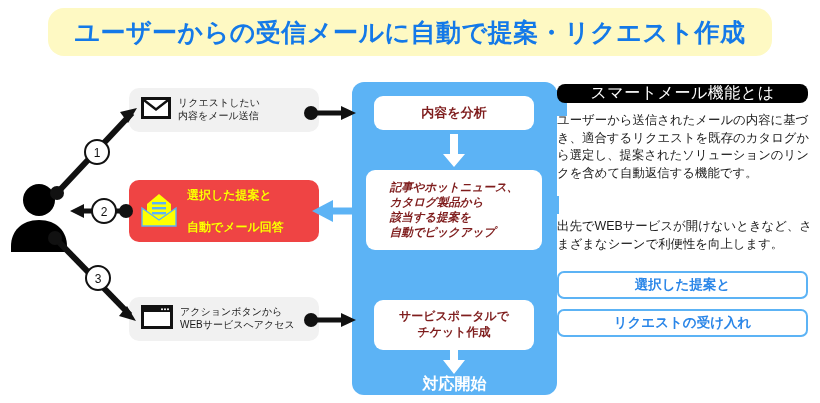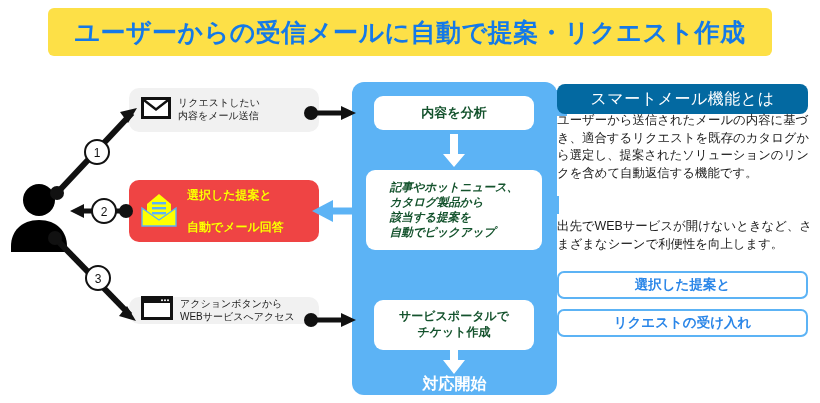--- a/index.html
+++ b/index.html
@@ -8,40 +8,40 @@
     background:#ffffff;
     font-family:"Liberation Sans","DejaVu Sans",sans-serif;
     overflow:hidden;
     position:relative;
   }
   .canvas{position:relative;width:820px;height:403px;}
 
   
   .title-banner{
     position:absolute;left:48px;top:8px;width:724px;height:48px;
-    background:#fde047;border-radius:6px;
+    background:#fef9c3;border-radius:16px;
     display:flex;align-items:center;justify-content:center;
   }
   .title-text{
     color:#1479e8;font-weight:bold;font-size:25px;letter-spacing:0.5px;
     white-space:nowrap;
   }
 
   
   .lcard{
     position:absolute;background:#f1f1f1;border-radius:10px;
     display:flex;align-items:center;gap:7px;padding:0 12px;
     box-sizing:border-box;
   }
   .lcard.grey{background:#f1f1f1;}
   .lcard-text{
     font-size:10px;color:#1a1a1a;line-height:1.28;white-space:nowrap;
   }
   #card1{left:129px;top:88px;width:190px;height:44px;}
-  #card3{left:129px;top:297px;width:190px;height:27px;align-items:flex-end;}
+  #card3{left:129px;top:297px;width:190px;height:44px;}
 
   .bluecard{
     position:absolute;left:129px;top:180px;width:190px;height:62px;
     background:#ef4444;border-radius:10px;
     display:flex;align-items:center;gap:8px;padding:0 10px;box-sizing:border-box;
   }
   .bluecard-text{
     font-size:12px;color:#ffff00;font-weight:bold;line-height:1.35;
     white-space:nowrap;
     text-shadow:0 0 1px rgba(0,0,0,.15);
@@ -53,21 +53,21 @@
   
   .center-panel{
     position:absolute;left:352px;top:82px;width:205px;height:313px;
     background:#5cb3f5;border-radius:12px;
   }
   .cbox{
     position:absolute;background:#ffffff;border-radius:9px;
     display:flex;align-items:center;justify-content:center;
     text-align:center;box-sizing:border-box;
   }
-  .cbox-text{color:#14532d;font-size:13px;font-weight:bold;line-height:1.32;}
+  .cbox-text{color:#7f1d1d;font-size:13px;font-weight:bold;line-height:1.32;}
   #cbox1{left:22px;top:14px;width:160px;height:34px;}
   #cbox2{left:14px;top:88px;width:176px;height:80px;font-style:italic;}
   #cbox2 .cbox-text{font-size:11.5px;text-align:left;padding:0 8px;}
   #cbox3{left:22px;top:218px;width:160px;height:50px;}
   #cbox3 .cbox-text{font-size:12px;}
   .cfinal{
     position:absolute;left:0;top:292px;width:205px;text-align:center;
     color:#ffffff;font-weight:bold;font-size:16px;
   }
   
@@ -78,22 +78,22 @@
     position:absolute;left:545px;top:90px;width:22px;height:26px;
     background:#5cb3f5;
   }
   .nub2{
     position:absolute;left:545px;top:196px;width:14px;height:18px;
     background:#5cb3f5;
   }
 
   
   .r-header{
-    position:absolute;left:557px;top:84px;width:251px;height:30px;
-    background:#0369a1;border-radius:8px;
+    position:absolute;left:557px;top:84px;width:251px;height:19px;
+    background:#000000;border-radius:8px;
     display:flex;align-items:center;justify-content:center;
   }
   .r-header-text{color:#ffffff;font-size:16px;font-weight:normal;letter-spacing:.5px;}
   .r-para{
     position:absolute;left:557px;color:#1a1a1a;font-size:12.4px;line-height:1.42;
     width:256px;white-space:pre-line;
   }
   #para1{top:112px;}
   #para2{top:218px;}
   .r-btn{

